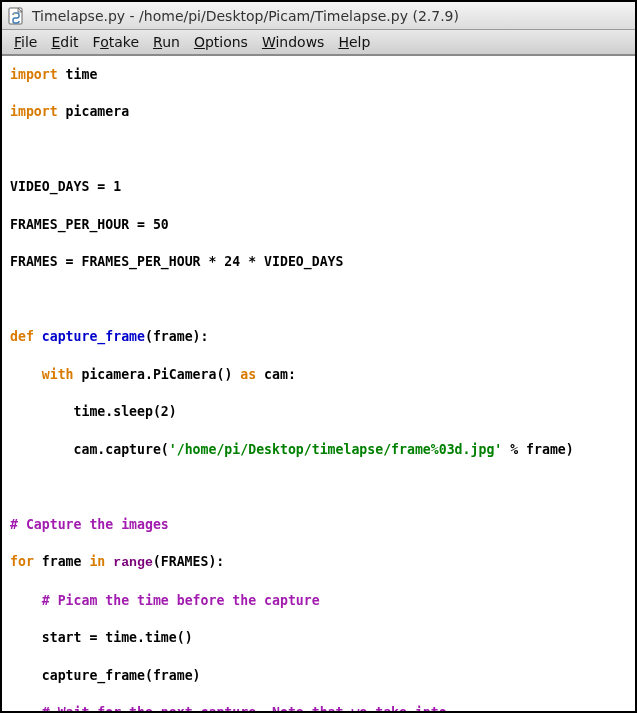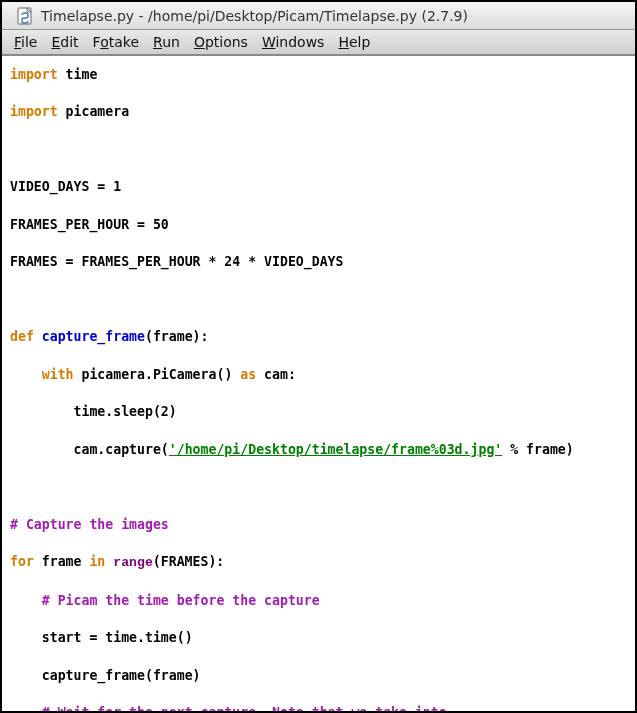--- a/index.html
+++ b/index.html
@@ -10,21 +10,21 @@
     height: 713px;
     overflow: hidden;
     border: 2px solid #000;
   }
   .titlebar {
     height: 28px;
     background: linear-gradient(to bottom, #f5f5f5, #dcdcdc);
     border-bottom: 1px solid #999;
     display: flex;
     align-items: center;
-    padding: 0 15px;
+    padding: 0 6px;
     gap: 6px;
   }
   .app-icon {
     width: 18px; height: 18px;
     position: relative;
   }
   .app-icon svg { width: 18px; height: 18px; }
   .title-text {
     font-size: 14px;
     color: #333;
@@ -53,21 +53,21 @@
     font-size: 13.2px;
     font-weight: bold;
     line-height: 1.42;
     color: #000;
     white-space: pre;
     overflow: hidden;
   }
   .kw   { color: #d97a00; } 
   .blue { color: #0000cc; } 
   .purp { color: #7a007a; font-family: Liberation Mono, monospace; } 
-  .str  { color: #008000; text-decoration: underline; } 
+  .str  { color: #008000; } 
   .cmt  { color: #a21caf; margin-top: 10px; } 
   .blk  { color: #000; }
   .codeblock { margin-bottom: 0; }
 </style>
 </head>
 <body>
 
 <div class="titlebar">
   <span class="app-icon">
     <svg viewBox="0 0 18 18">

